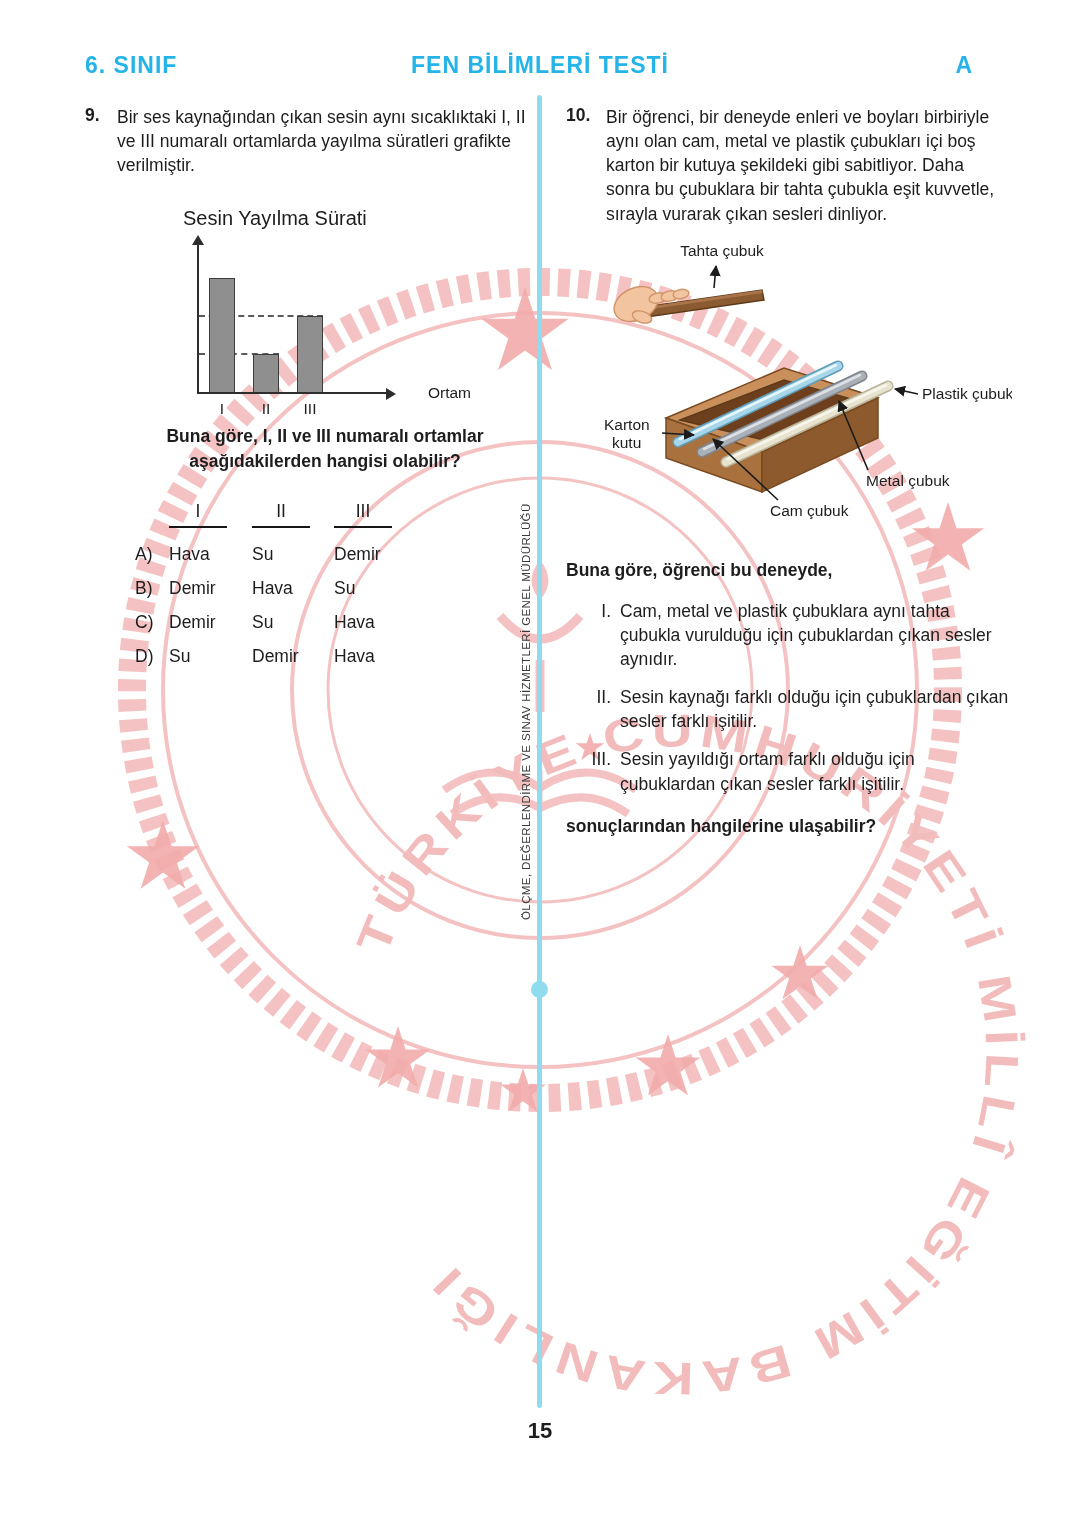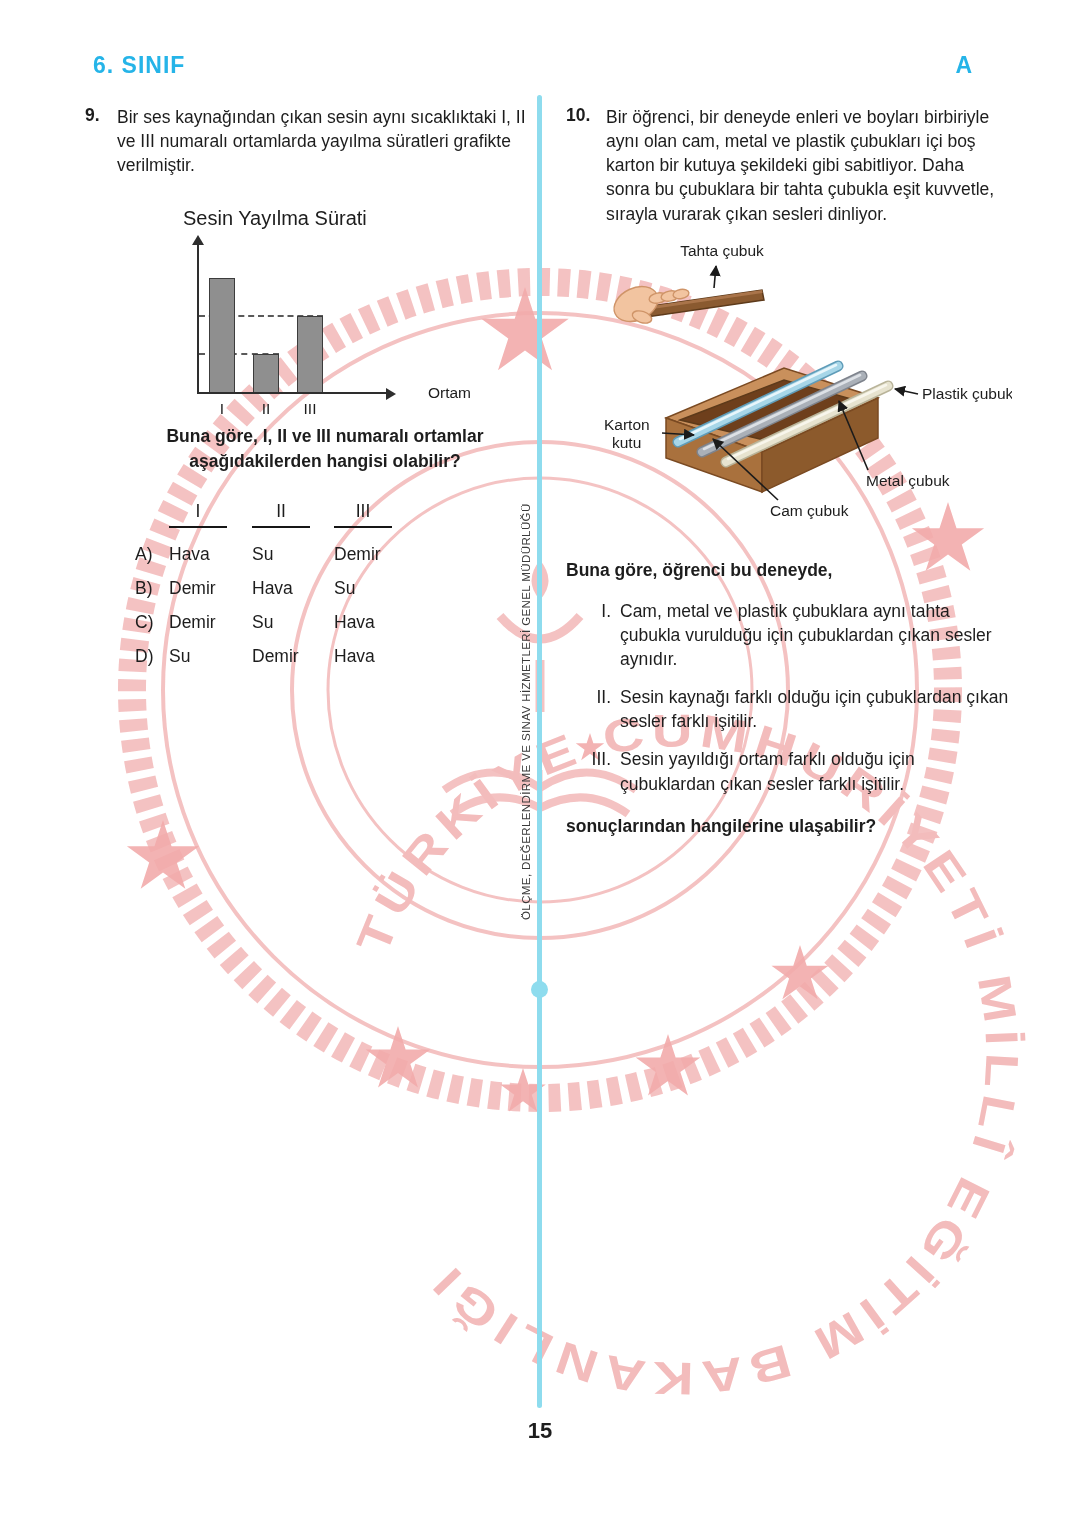--- a/index.html
+++ b/index.html
@@ -8,21 +8,21 @@
     width:1080px; height:1522px; position:relative; overflow:hidden;
     font-family:"Liberation Sans", sans-serif; color:var(--text,#1d1d1d);
     font-size:17.5px;
   }
   .watermark { position:absolute; left:0; top:0; z-index:0; pointer-events:none; }
   .content { position:absolute; left:0; top:0; width:1080px; height:1522px; z-index:1; }
 
   
   .header { position:absolute; left:85px; right:85px; top:52px; height:30px;
             font-weight:bold; font-size:23px; color:var(--accent,#25b4e8); letter-spacing:1px; }
-  .header .grade { position:absolute; left:8px; top:0; }
+  .header .grade { position:absolute; left:0; top:0; }
   .header .title { position:absolute; left:50%; transform:translateX(-50%); top:0; }
   .header .booklet { position:absolute; right:22px; top:0; }
 
   
   .divider-line { position:absolute; left:537px; top:95px; width:5px; height:1313px;
                   background:var(--divider,#8edcee); border-radius:3px; }
   .divider-dot { position:absolute; left:531px; top:981px; width:17px; height:17px;
                  border-radius:50%; background:var(--divider,#8edcee); }
   .divider-text { position:absolute; left:519px; top:520px; height:400px;
                   writing-mode:vertical-rl; transform:rotate(180deg);
@@ -112,20 +112,21 @@
     <use href="#star" transform="translate(800,975) scale(3.0)"></use>
     <use href="#star" transform="translate(523,1092) scale(2.4)"></use>
     <use href="#star" transform="translate(590,748) scale(1.5)"></use>
   </g>
 </svg>
 
 <div class="content">
 
   <div class="header">
     <span class="grade">6. SINIF</span>
+    <span class="title">FEN BİLİMLERİ TESTİ</span>
     <span class="booklet">A</span>
   </div>
 
   <div class="divider-line"></div>
   <div class="divider-dot"></div>
   <div class="divider-text">ÖLÇME, DEĞERLENDİRME VE SINAV HİZMETLERİ GENEL MÜDÜRLÜĞÜ</div>
 
   <div class="col-left">
     <div class="qrow">
       <span class="qnum">9.</span>

